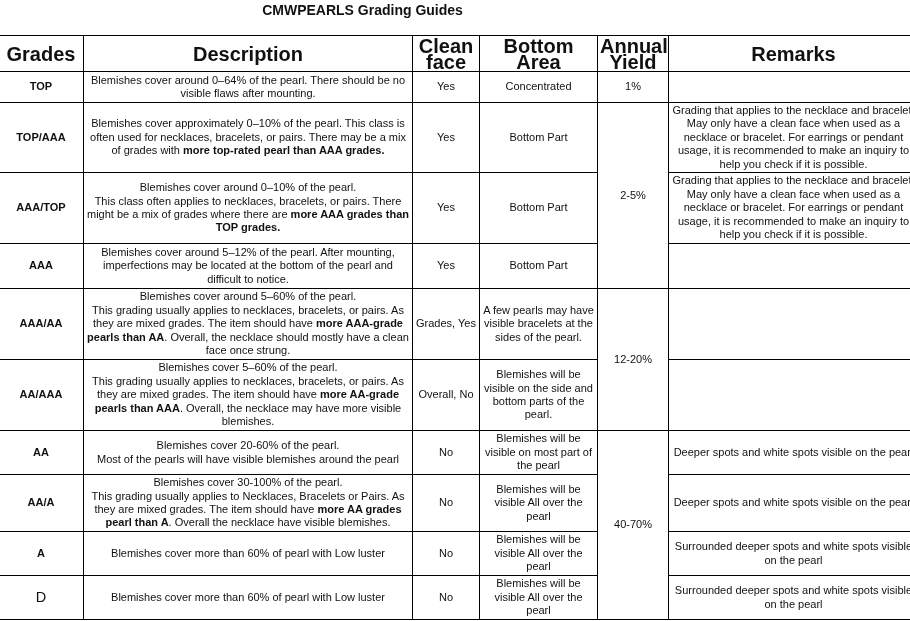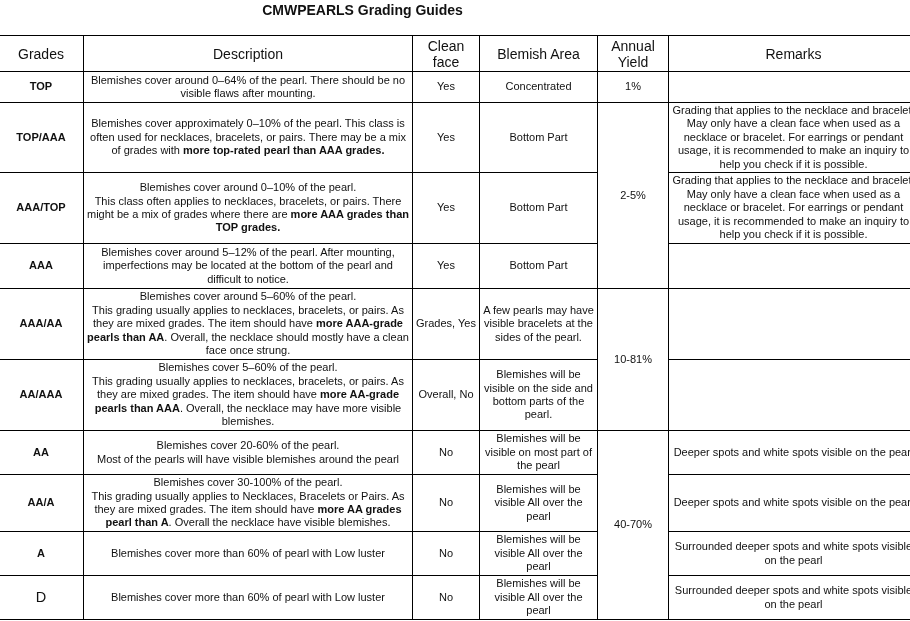--- a/index.html
+++ b/index.html
@@ -1,20 +1,20 @@
 <!DOCTYPE html>
 <html><head>
 <meta charset="utf-8">
 <style>
   html, body { margin: 0; padding: 0; background: #ffffff; }
   body { width: 910px; height: 621px; overflow: hidden; position: relative; font-family: "Liberation Sans", sans-serif; color: #111; }
   .title { position: absolute; top: 0; left: 0; width: 725px; text-align: center; font-weight: bold; font-size: 14px; line-height: 18px; padding-top: 1px; }
   table.grid { position: absolute; top: 35px; left: -2px; border-collapse: collapse; table-layout: fixed; width: 920px; }
   table.grid td, table.grid th { border: 1.5px solid #000; text-align: center; vertical-align: middle; padding: 0 2px; font-size: 11px; line-height: 13.4px; }
-  table.grid th { font-size: 14px; font-weight: normal; line-height: 16px; }
+  table.grid th { font-size: 20px; font-weight: bold; line-height: 16px; }
   .g { font-size: 14px; font-weight: bold; }
   .g.plain { font-weight: normal; font-size: 14.5px; }
   .desc b { font-weight: bold; margin-top: 47px; }
   col.c1 { width: 85px; } col.c2 { width: 329px; } col.c3 { width: 67px; } col.c4 { width: 118px; } col.c5 { width: 71px; } col.c6 { width: 250px; }
   tr.h { height: 36px; } tr.r1 { height: 31px; } tr.r2 { height: 70px; } tr.r3 { height: 71px; } tr.r4 { height: 45px; }
   tr.r5 { height: 71px; } tr.r6 { height: 71px; } tr.r7 { height: 44px; } tr.r8 { height: 57px; } tr.r9 { height: 44px; } tr.r10 { height: 44px; }
   .remarks { padding: 0 1px; }
 </style>
 </head>
 <body>
@@ -28,21 +28,21 @@
       <col class="c3">
       <col class="c4">
       <col class="c5">
       <col class="c6">
   </colgroup>
   <tbody>
       <tr class="h">
     <th>Grades</th>
     <th>Description</th>
     <th>Clean face</th>
-    <th>Blemish Area</th>
+    <th>Bottom Area</th>
     <th>Annual Yield</th>
     <th>Remarks</th>
   </tr>
 
   <tr class="r1">
     <td class="g">TOP</td>
     <td class="desc">Blemishes cover around 0–64% of the pearl. There should be no visible flaws after mounting.</td>
     <td>Yes</td>
     <td>Concentrated</td>
     <td>1%</td>
@@ -72,21 +72,21 @@
     <td>Yes</td>
     <td>Bottom Part</td>
     <td class="remarks"></td>
   </tr>
 
   <tr class="r5">
     <td class="g">AAA/AA</td>
     <td class="desc"><span>Blemishes cover around 5–60% of the pearl.</span><br><span>This grading usually applies to necklaces, bracelets, or pairs. As they are mixed grades. The item should have </span><b>more AAA-grade pearls than AA</b><span>. Overall, the necklace should mostly have a clean face once strung.</span></td>
     <td>Grades, Yes</td>
     <td>A few pearls may have visible bracelets at the sides of the pearl.</td>
-    <td rowspan="2">10-81%</td>
+    <td rowspan="2">12-20%</td>
     <td class="remarks"></td>
   </tr>
 
   <tr class="r6">
     <td class="g">AA/AAA</td>
     <td class="desc"><span>Blemishes cover 5–60% of the pearl.</span><br><span>This grading usually applies to necklaces, bracelets, or pairs. As they are mixed grades. The item should have </span><b>more AA-grade pearls than AAA</b><span>. Overall, the necklace may have more visible blemishes.</span></td>
     <td>Overall, No</td>
     <td>Blemishes will be visible on the side and bottom parts of the pearl.</td>
     <td class="remarks"></td>
   </tr>

